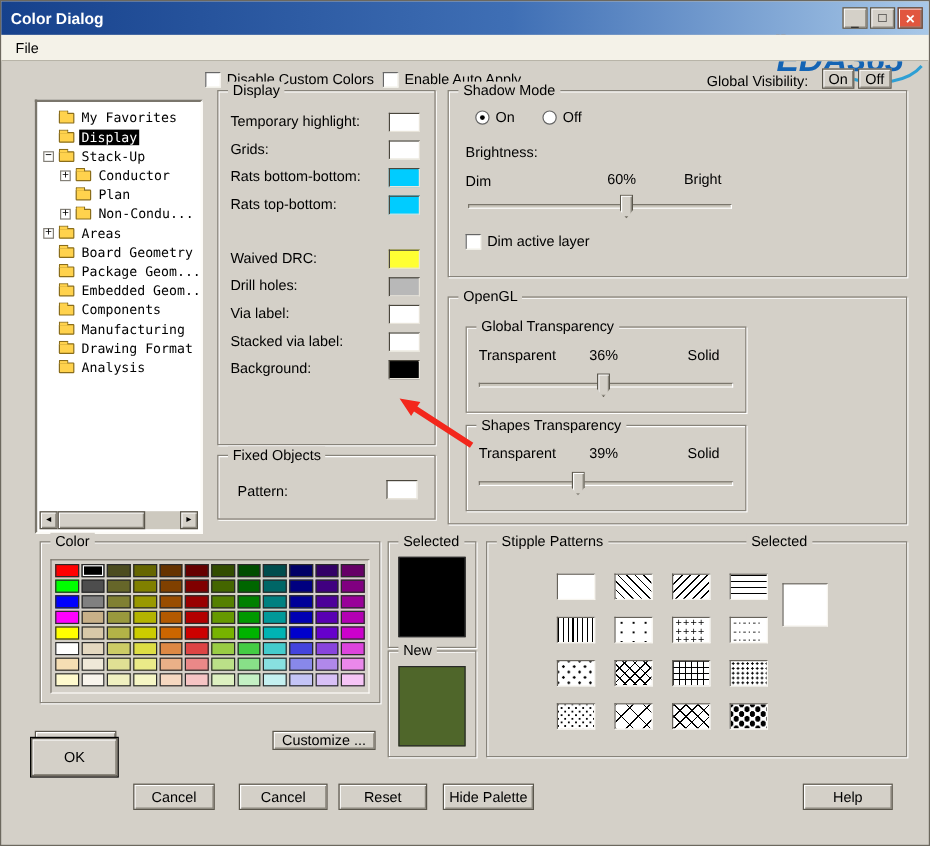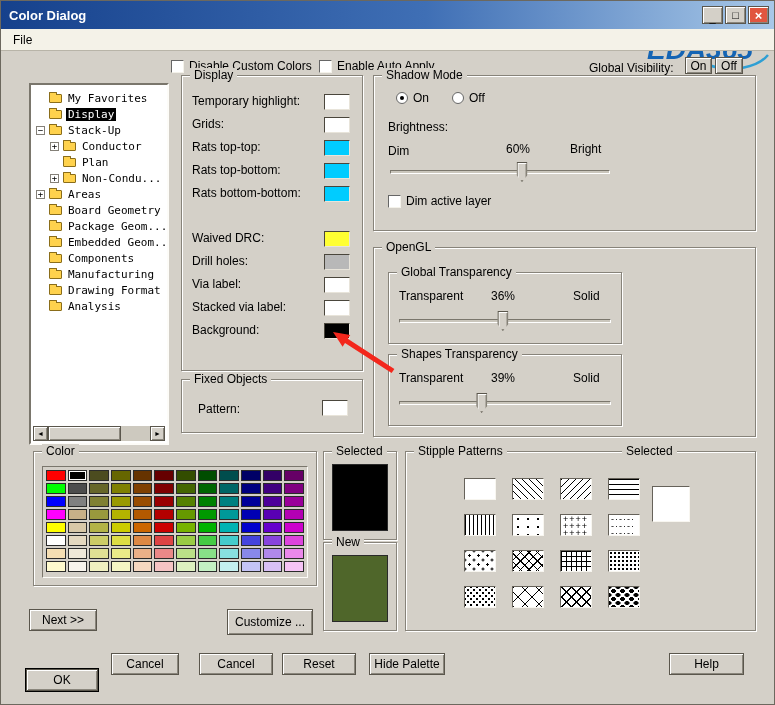--- a/index.html
+++ b/index.html
@@ -216,29 +216,25 @@
     <div class="drows">
         <div class="drow">
           <span class="dlabel">Temporary highlight:</span>
           <span class="cswatch" style="background: rgb(255, 255, 255);"></span>
         </div>
         <div class="drow">
           <span class="dlabel">Grids:</span>
           <span class="cswatch" style="background: rgb(255, 255, 255);"></span>
         </div>
         <div class="drow">
-          <span class="dlabel">Rats top-top:</span>
+          <span class="dlabel">Rats bottom-bottom:</span>
           <span class="cswatch" style="background: rgb(0, 204, 255);"></span>
         </div>
         <div class="drow">
           <span class="dlabel">Rats top-bottom:</span>
-          <span class="cswatch" style="background: rgb(0, 204, 255);"></span>
-        </div>
-        <div class="drow">
-          <span class="dlabel">Rats bottom-bottom:</span>
           <span class="cswatch" style="background: rgb(0, 204, 255);"></span>
         </div>
         <div class="dgap"></div>
         <div class="drow">
           <span class="dlabel">Waived DRC:</span>
           <span class="cswatch" style="background: rgb(255, 255, 51);"></span>
         </div>
         <div class="drow">
           <span class="dlabel">Drill holes:</span>
           <span class="cswatch" style="background: rgb(184, 184, 184);"></span>
@@ -409,21 +405,21 @@
           <div class="pcell" style="background: rgb(221, 240, 192);"></div>
           <div class="pcell" style="background: rgb(196, 240, 196);"></div>
           <div class="pcell" style="background: rgb(196, 240, 240);"></div>
           <div class="pcell" style="background: rgb(196, 196, 246);"></div>
           <div class="pcell" style="background: rgb(216, 192, 246);"></div>
           <div class="pcell" style="background: rgb(246, 196, 246);"></div>
         </div>
     </div>
   </div>
   <div class="btn" style="left:28px;top:608px;width:68px;height:22px">Next &gt;&gt;</div>
-  <div class="btn" style="left:226px;top:608px;width:86px;height:26px">Customize ...</div>
+  <div class="btn" style="left:226px;top:608px;width:86px;height:16px">Customize ...</div>
 
   <div class="group" style="left:322px;top:450px;width:74px;height:89px">
     <span class="legend">Selected</span>
     <div class="big-swatch" style="background: rgb(0, 0, 0);"></div>
   </div>
   <div class="group" style="left:322px;top:541px;width:74px;height:89px">
     <span class="legend">New</span>
     <div class="big-swatch" style="background: rgb(79, 102, 42);"></div>
   </div>
 
@@ -444,21 +440,21 @@
         <div class="stip pat-square-grid"></div>
         <div class="stip pat-dense-dots"></div>
         <div class="stip pat-stipple-dots"></div>
         <div class="stip pat-diamond-open"></div>
         <div class="stip pat-diamond-lattice"></div>
         <div class="stip pat-polka-dots"></div>
       </div>
     <div class="stip pat-solid" style="position:absolute;left:246px;top:34px;width:38px;height:36px"></div>
   </div>
 
-  <div class="btn default" style="left:25px;top:668px;width:72px;height:22px">OK</div>
+  <div class="btn default" style="left:25px;top:614px;width:72px;height:32px">OK</div>
   <div class="btn" style="left:110px;top:652px;width:68px;height:22px">Cancel</div>
   <div class="btn" style="left:198px;top:652px;width:74px;height:22px">Cancel</div>
   <div class="btn" style="left:281px;top:652px;width:74px;height:22px">Reset</div>
   <div class="btn" style="left:368px;top:652px;width:76px;height:22px">Hide Palette</div>
   <div class="btn" style="left:668px;top:652px;width:75px;height:22px">Help</div>
 
   <div class="arrow">
     <svg width="70" height="50" viewBox="0 0 70 50">
       <polygon points="4,5 21.3,7.9 18.8,11.7 65.4,41.9 62.6,46.1 16,15.9 13.6,19.7" fill="#f3271c"></polygon>
     </svg>

